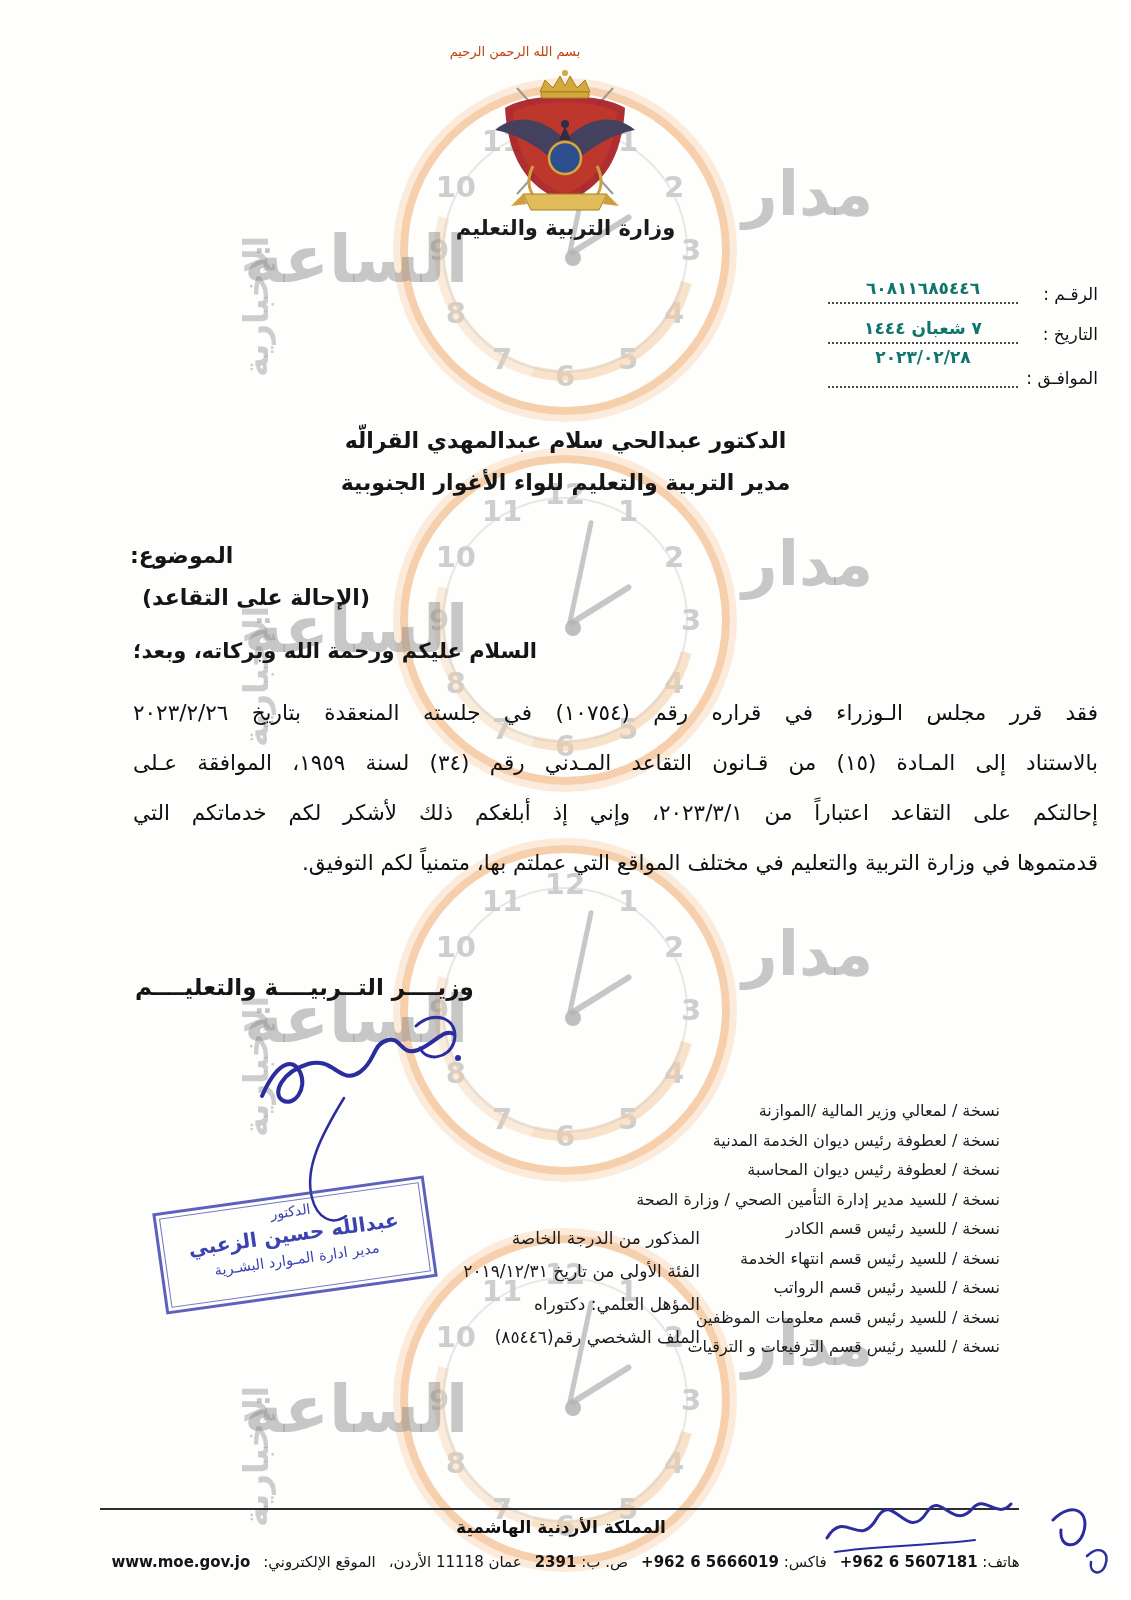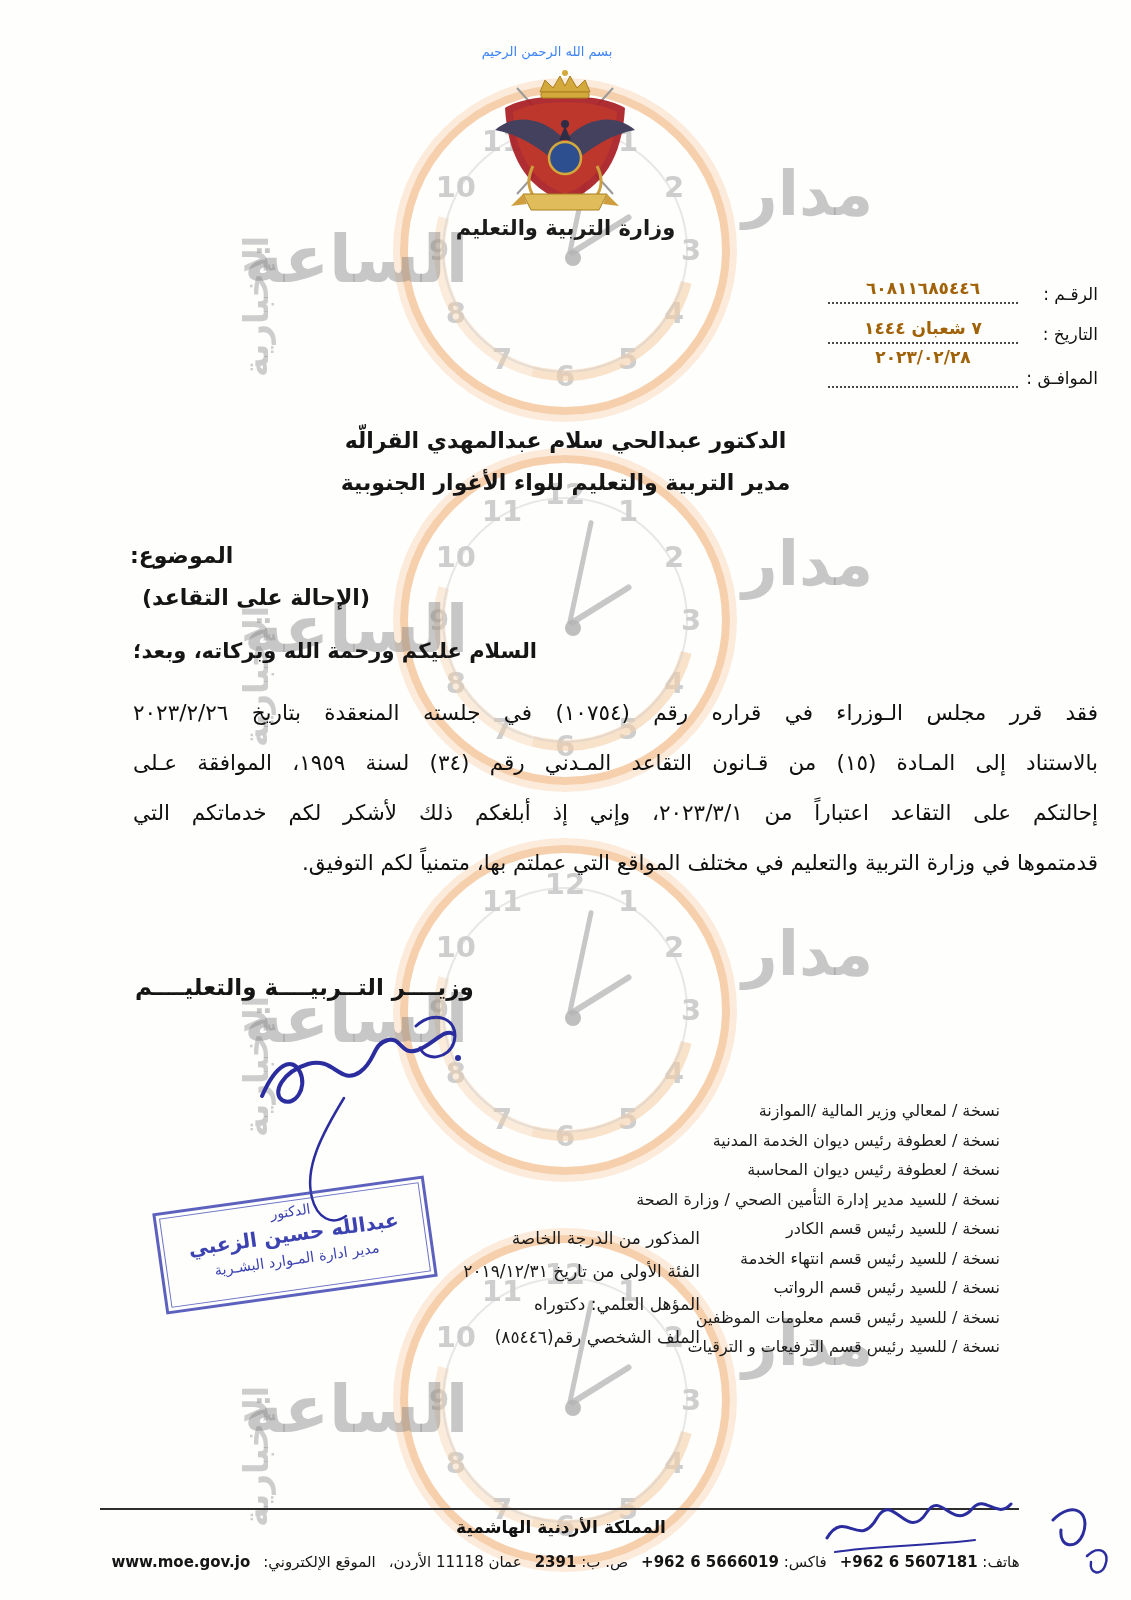--- a/index.html
+++ b/index.html
@@ -26,31 +26,31 @@
   .wm-dot{position:absolute; left:157px; top:157px; width:16px; height:16px; border-radius:50%; background:rgba(180,180,180,.85);}
   .wm-swoosh{position:absolute; inset:26px; border:11px solid transparent;
     border-bottom-color:rgba(246,207,168,.6); border-left-color:rgba(246,207,168,.4);
     border-radius:50%; transform:rotate(-30deg);}
   .wm-madar{position:absolute; left:742px; top:72px; font-size:62px; font-weight:bold; color:rgba(125,125,125,.42); letter-spacing:2px;}
   .wm-saa{position:absolute; left:244px; top:136px; font-size:66px; font-weight:bold; color:rgba(125,125,125,.42);}
   .wm-akhb{position:absolute; left:236px; top:292px; font-size:34px; font-weight:bold; color:rgba(125,125,125,.38);
     transform:rotate(-90deg); transform-origin:left top; white-space:nowrap;}
 
   
-  .bismillah{top:44px; left:0; width:1030px; text-align:center; font-size:13px; color:#3b82f6;padding-left:32px;}
+  .bismillah{top:44px; left:0; width:1030px; text-align:center; font-size:13px; color:#c2410c;}
   .emblem{left:475px; top:66px; width:180px; height:150px;}
   .ministry-name{top:216px; left:0; right:0; text-align:center; font-size:21px; font-weight:bold; color:#1b1b1b; letter-spacing:1px;}
 
   
   .hdr-block{top:274px; right:33px; width:270px;}
   .hdr-row{display:flex; align-items:flex-end; margin-bottom:10px; min-height:30px;}
   .hdr-row.gap{margin-top:14px;}
   .hdr-label{width:80px; font-size:17px; color:#111; flex:none;}
   .hdr-value{flex:1; text-align:center; border-bottom:2px dotted #4a4a4a; padding-bottom:2px; min-height:22px;}
-  .hdr-value .val{font-weight:bold; font-size:17px; color:#a16207;}
+  .hdr-value .val{font-weight:bold; font-size:17px; color:#0f766e;}
   .hdr-value .raised{display:inline-block; transform:translateY(-15px); letter-spacing:3px;}
 
   
   .recipient{top:420px; left:0; right:0; text-align:center;}
   .recipient-name{font-size:22px; font-weight:bold; line-height:42px;}
   .recipient-title{font-size:22px; font-weight:bold; line-height:42px;}
   .subject{left:130px; top:543px; text-align:left;}
   .subject-label{font-size:22px; font-weight:bold; margin-bottom:17px;}
   .subject-value{font-size:22px; font-weight:bold;margin-left:12px;}
   .greeting{left:133px; top:639px; font-size:21px; font-weight:bold;}

